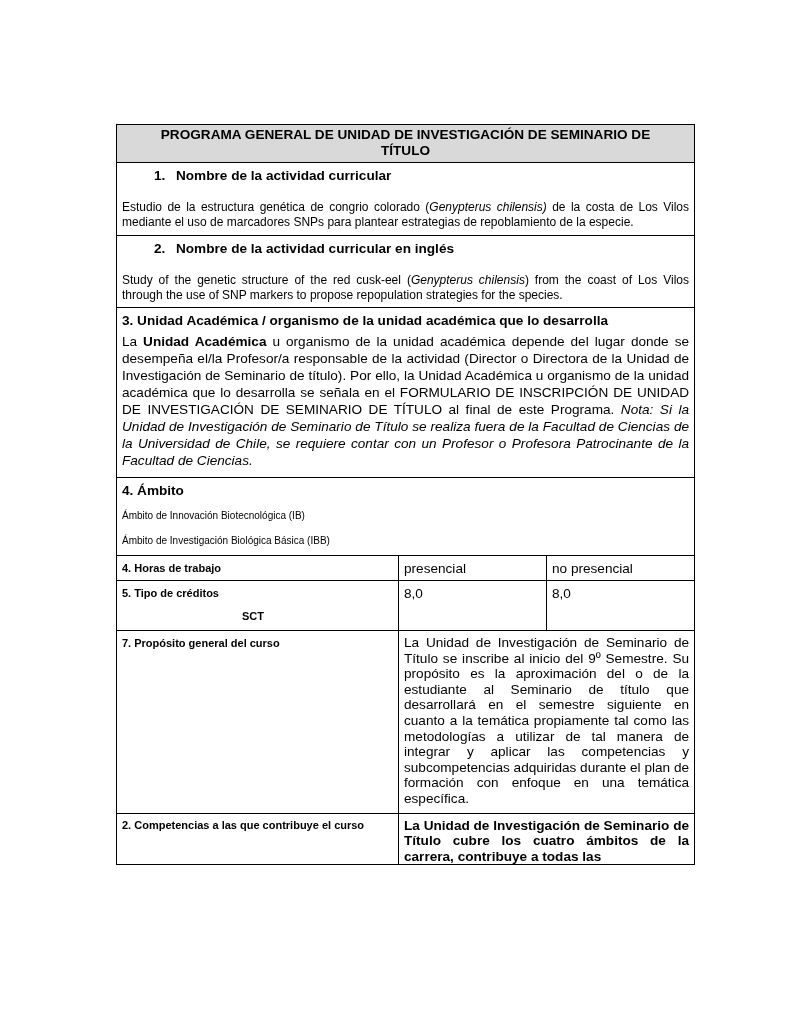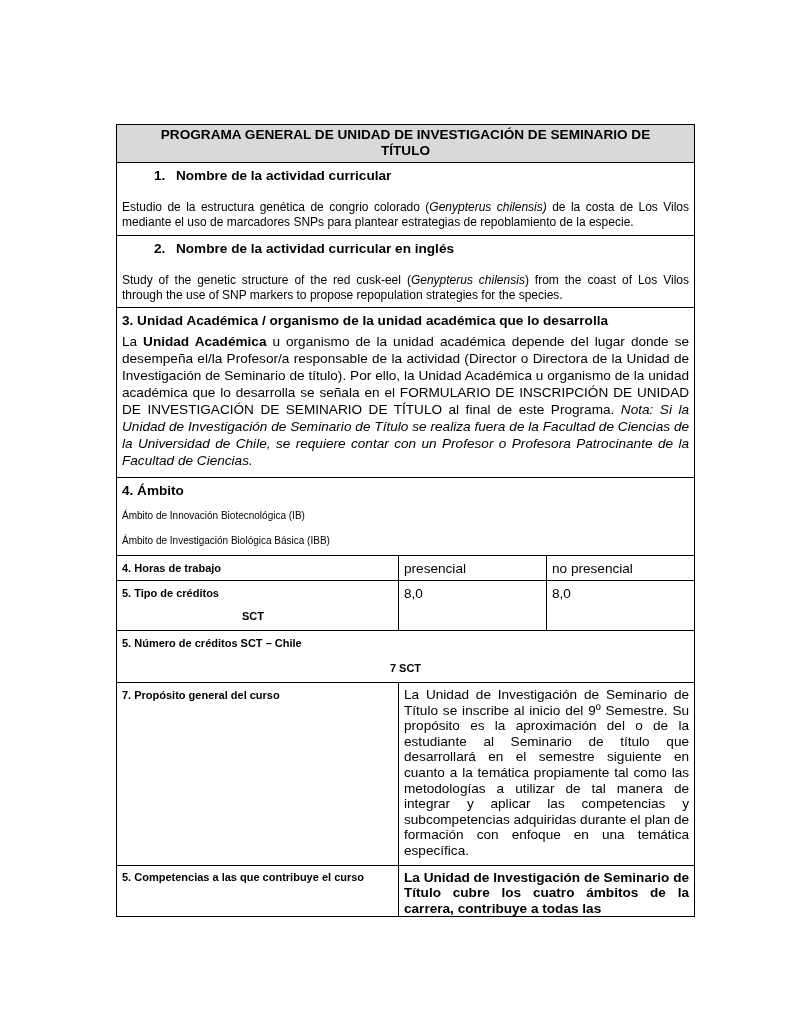--- a/index.html
+++ b/index.html
@@ -78,31 +78,25 @@
 
   <tr>
     <td>
       <div class="lbl">5. Tipo de créditos</div>
       <div class="lbl sct-sub">SCT</div>
     </td>
     <td class="val">8,0</td>
     <td class="val">8,0</td>
   </tr>
 
-  <tr>
-    <td colspan="3">
-      <div class="lbl">5. Número de créditos SCT – Chile</div>
-      <div class="lbl center sct-big">7 SCT</div>
-    </td>
-  </tr>
 
 
   <tr>
     <td class="lbl">7. Propósito general del curso</td>
     <td colspan="2" class="purpose" style="padding-bottom:6px;">La Unidad de Investigación de Seminario de Título se inscribe al inicio del 9º Semestre. Su propósito es la aproximación del o de la estudiante al Seminario de título que desarrollará en el semestre siguiente en cuanto a la temática propiamente tal como las metodologías a utilizar de tal manera de integrar y aplicar las competencias y subcompetencias adquiridas durante el plan de formación con enfoque en una temática específica.</td>
   </tr>
 
   <tr>
-    <td class="lbl just" style="line-height:15.6px;">5. Competencias a las que contribuye el curso</td>
+    <td class="lbl just" style="line-height:15.6px;">2. Competencias a las que contribuye el curso</td>
     <td colspan="2" class="comp" style="padding-bottom:0;">La Unidad de Investigación de Seminario de Título cubre los cuatro ámbitos de la carrera, contribuye a todas las</td>
   </tr>
 </tbody>
   </table>
 
 </body></html>

